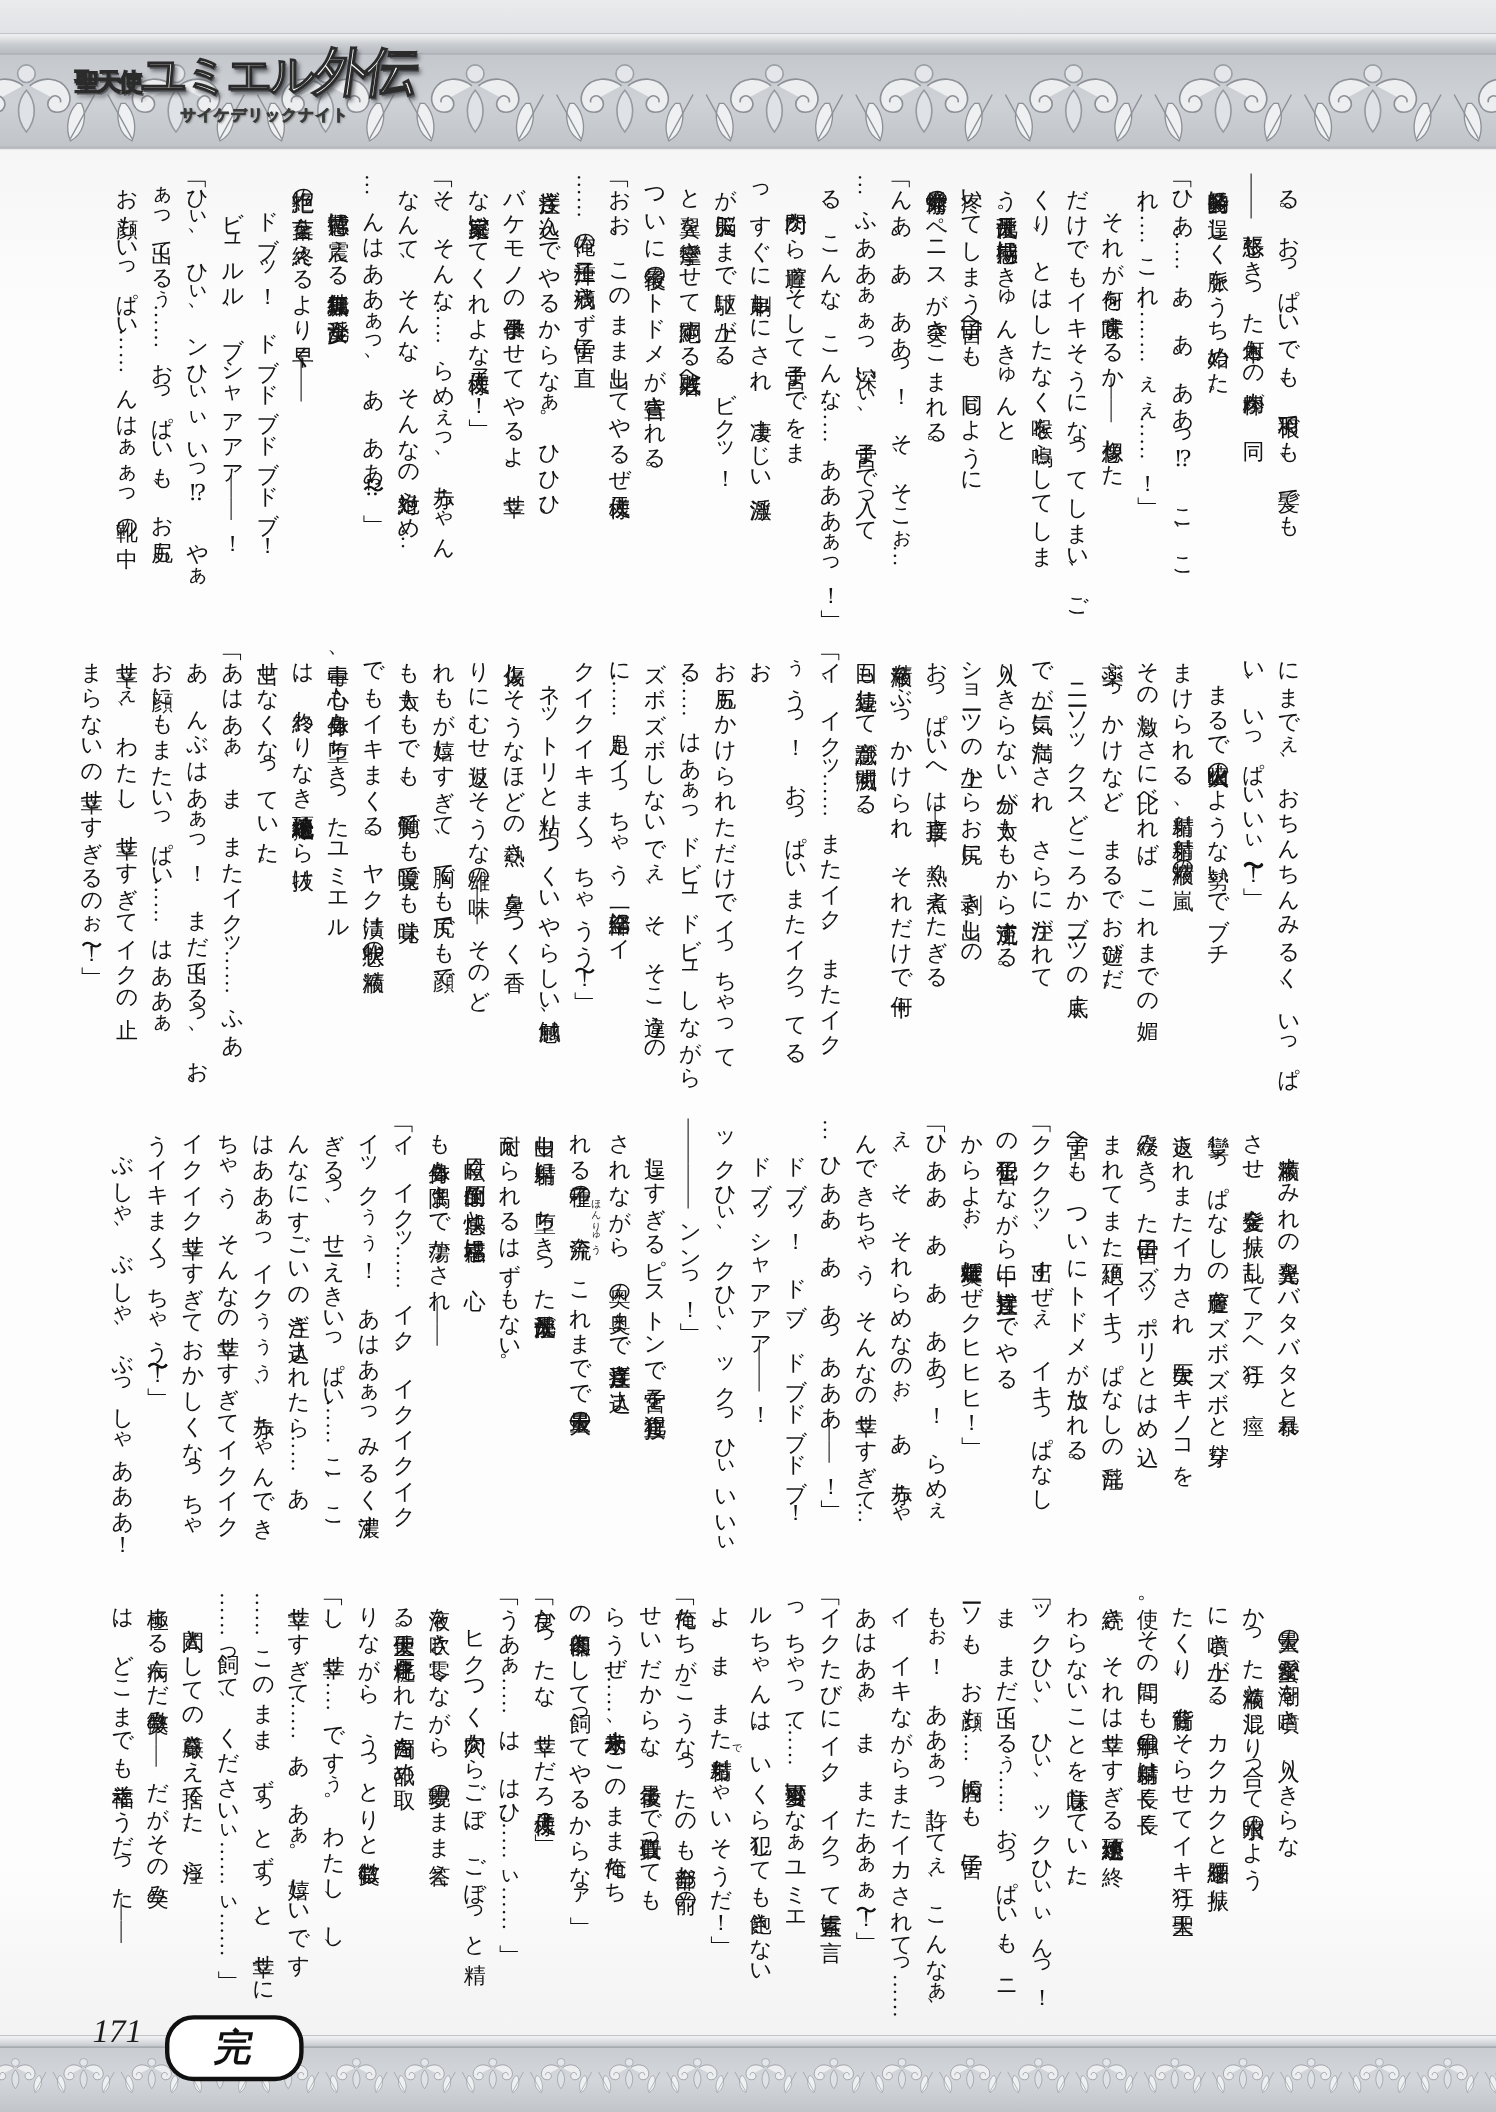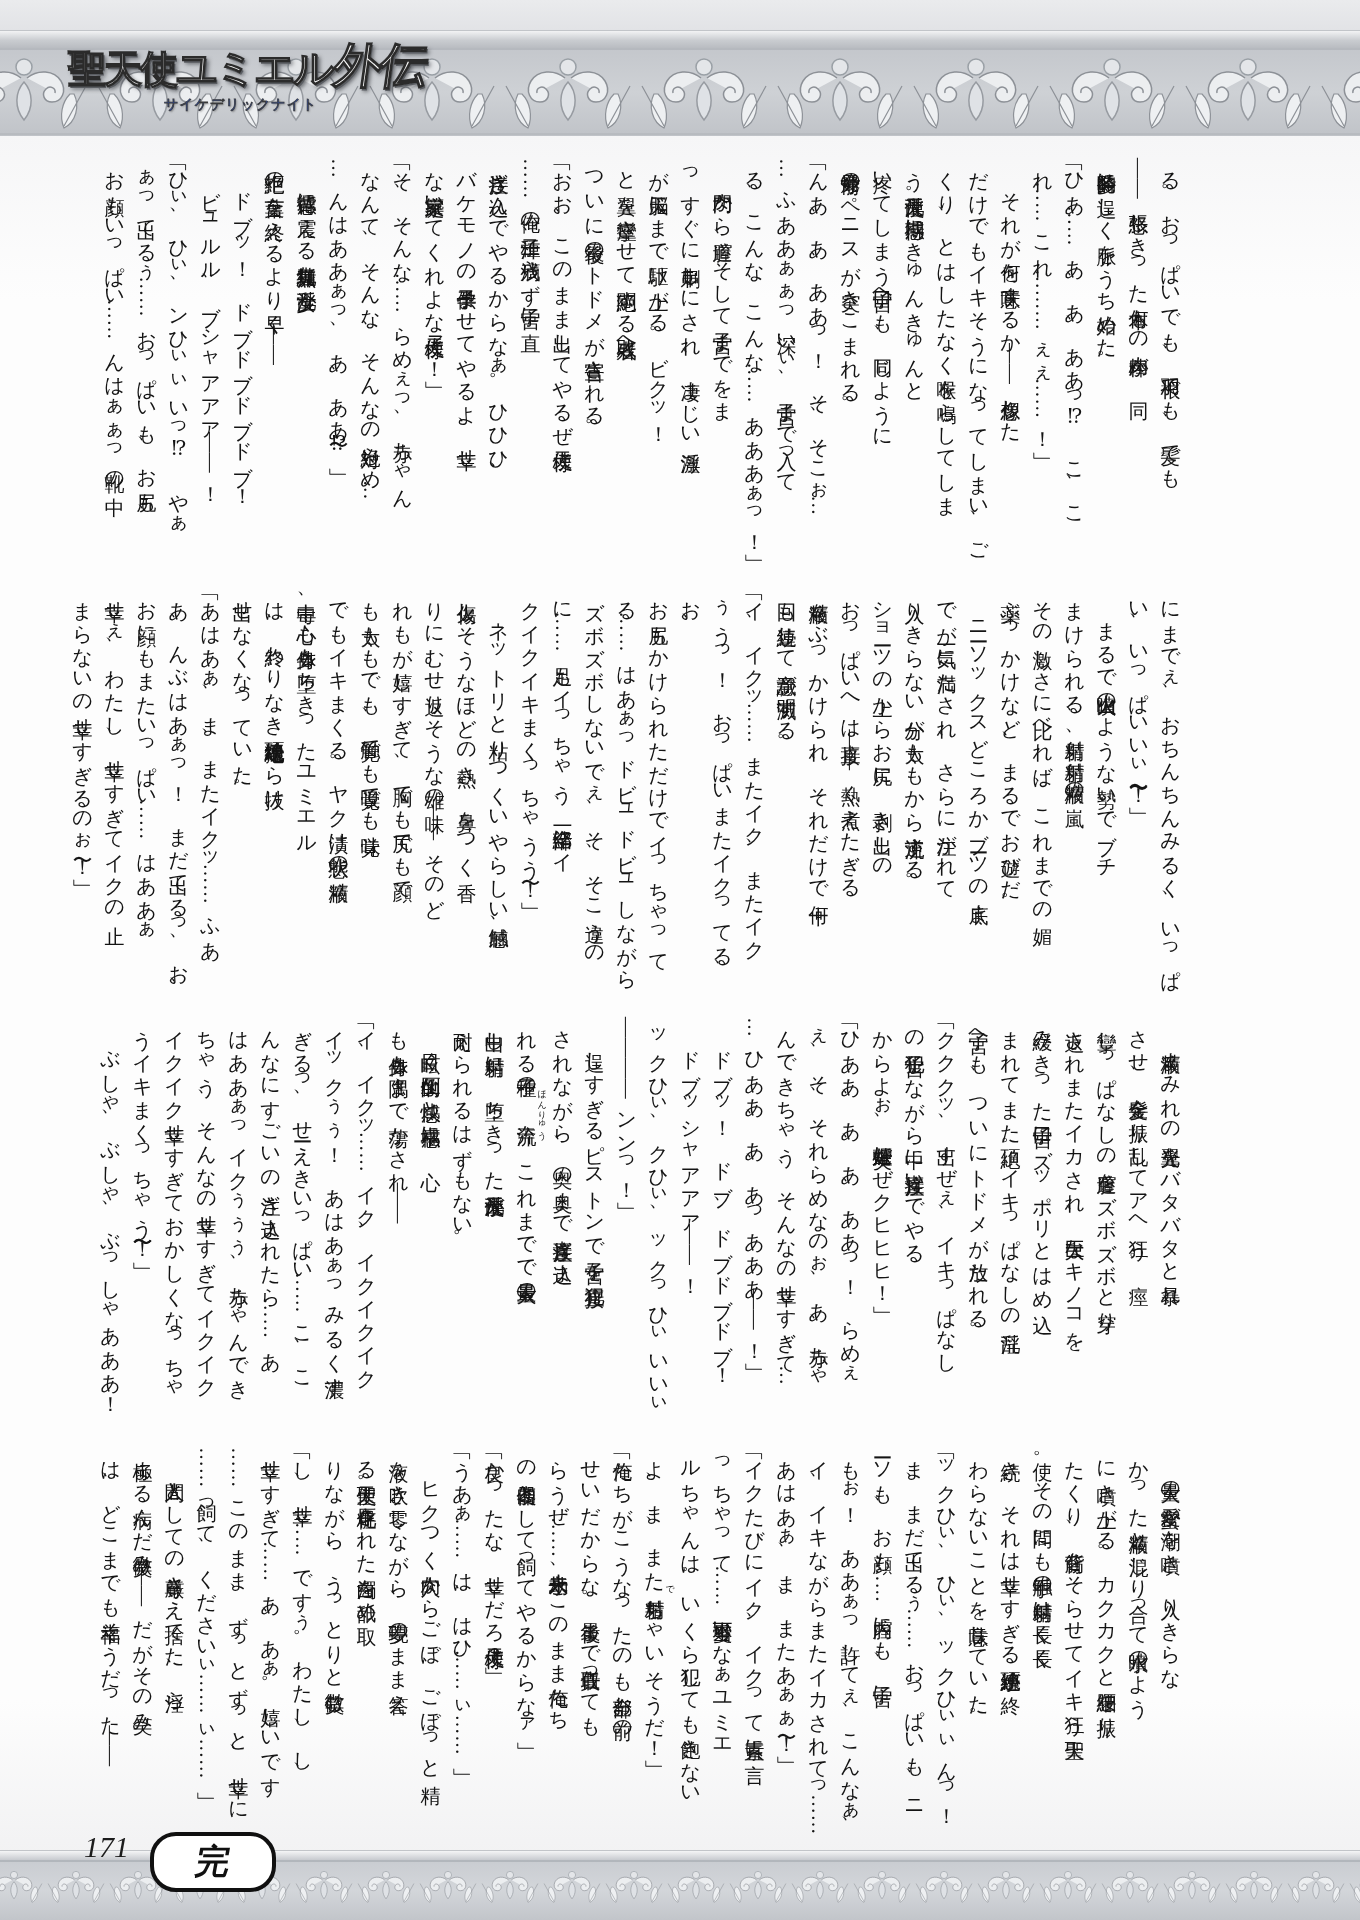--- a/index.html
+++ b/index.html
@@ -15,25 +15,25 @@
       border-top:1px solid #c2c5c9;border-bottom:1px solid #9aa0a6;}
   .ridge.top{top:30px;}
   .ridge.bottom{top:1850px;height:9px;background:linear-gradient(180deg,#f4f5f6,#c7cacf);}
   svg.frieze{position:absolute;left:0;display:block;}
   svg.frieze.top{top:48px;}
   svg.frieze.bottom{top:1860px;}
   
   .logo{position:absolute;left:68px;top:34px;white-space:nowrap;z-index:5;
         color:#fafafa;-webkit-text-stroke:1.2px #2b2b2b;
         text-shadow:1.5px 1.5px 0 #5a5d62,3px 3px 4px rgba(60,63,68,.8);}
-  .logo .l1{font-size:38px;font-weight:bold;letter-spacing:-2px;}
+  .logo .l1{font-size:22px;font-weight:bold;letter-spacing:-2px;}
   .logo .l2{font-size:41px;font-weight:bold;letter-spacing:-3px;}
   .logo .l3{font-size:48px;font-weight:bold;letter-spacing:-2px;display:inline-block;transform:skewX(-8deg);margin-left:2px;}
-  .logo .sub{position:absolute;left:96px;top:62px;font-size:14px;font-weight:normal;letter-spacing:1px;
-        color:#1d4ed8;-webkit-text-stroke:.8px #3a3a3a;text-shadow:1px 1px 2px #666;
+  .logo .sub{position:absolute;left:96px;top:62px;font-size:14px;font-weight:bold;letter-spacing:1px;
+        color:#15803d;-webkit-text-stroke:.8px #3a3a3a;text-shadow:1px 1px 2px #666;
         font-family:"Liberation Sans","DejaVu Sans",sans-serif;}
   
   .band{position:absolute;right:173px;width:1094px;
         writing-mode:vertical-rl;text-orientation:mixed;
         font-size:20px;line-height:32px;letter-spacing:.5px;color:#141414;}
   .band p.col{margin:0;padding:0;}
   .band ruby{ruby-align:center;}
   .band rt{font-size:9px;letter-spacing:0;}
   #band1{top:158px;height:412px;}
   #band2{top:588px;height:412px;}

